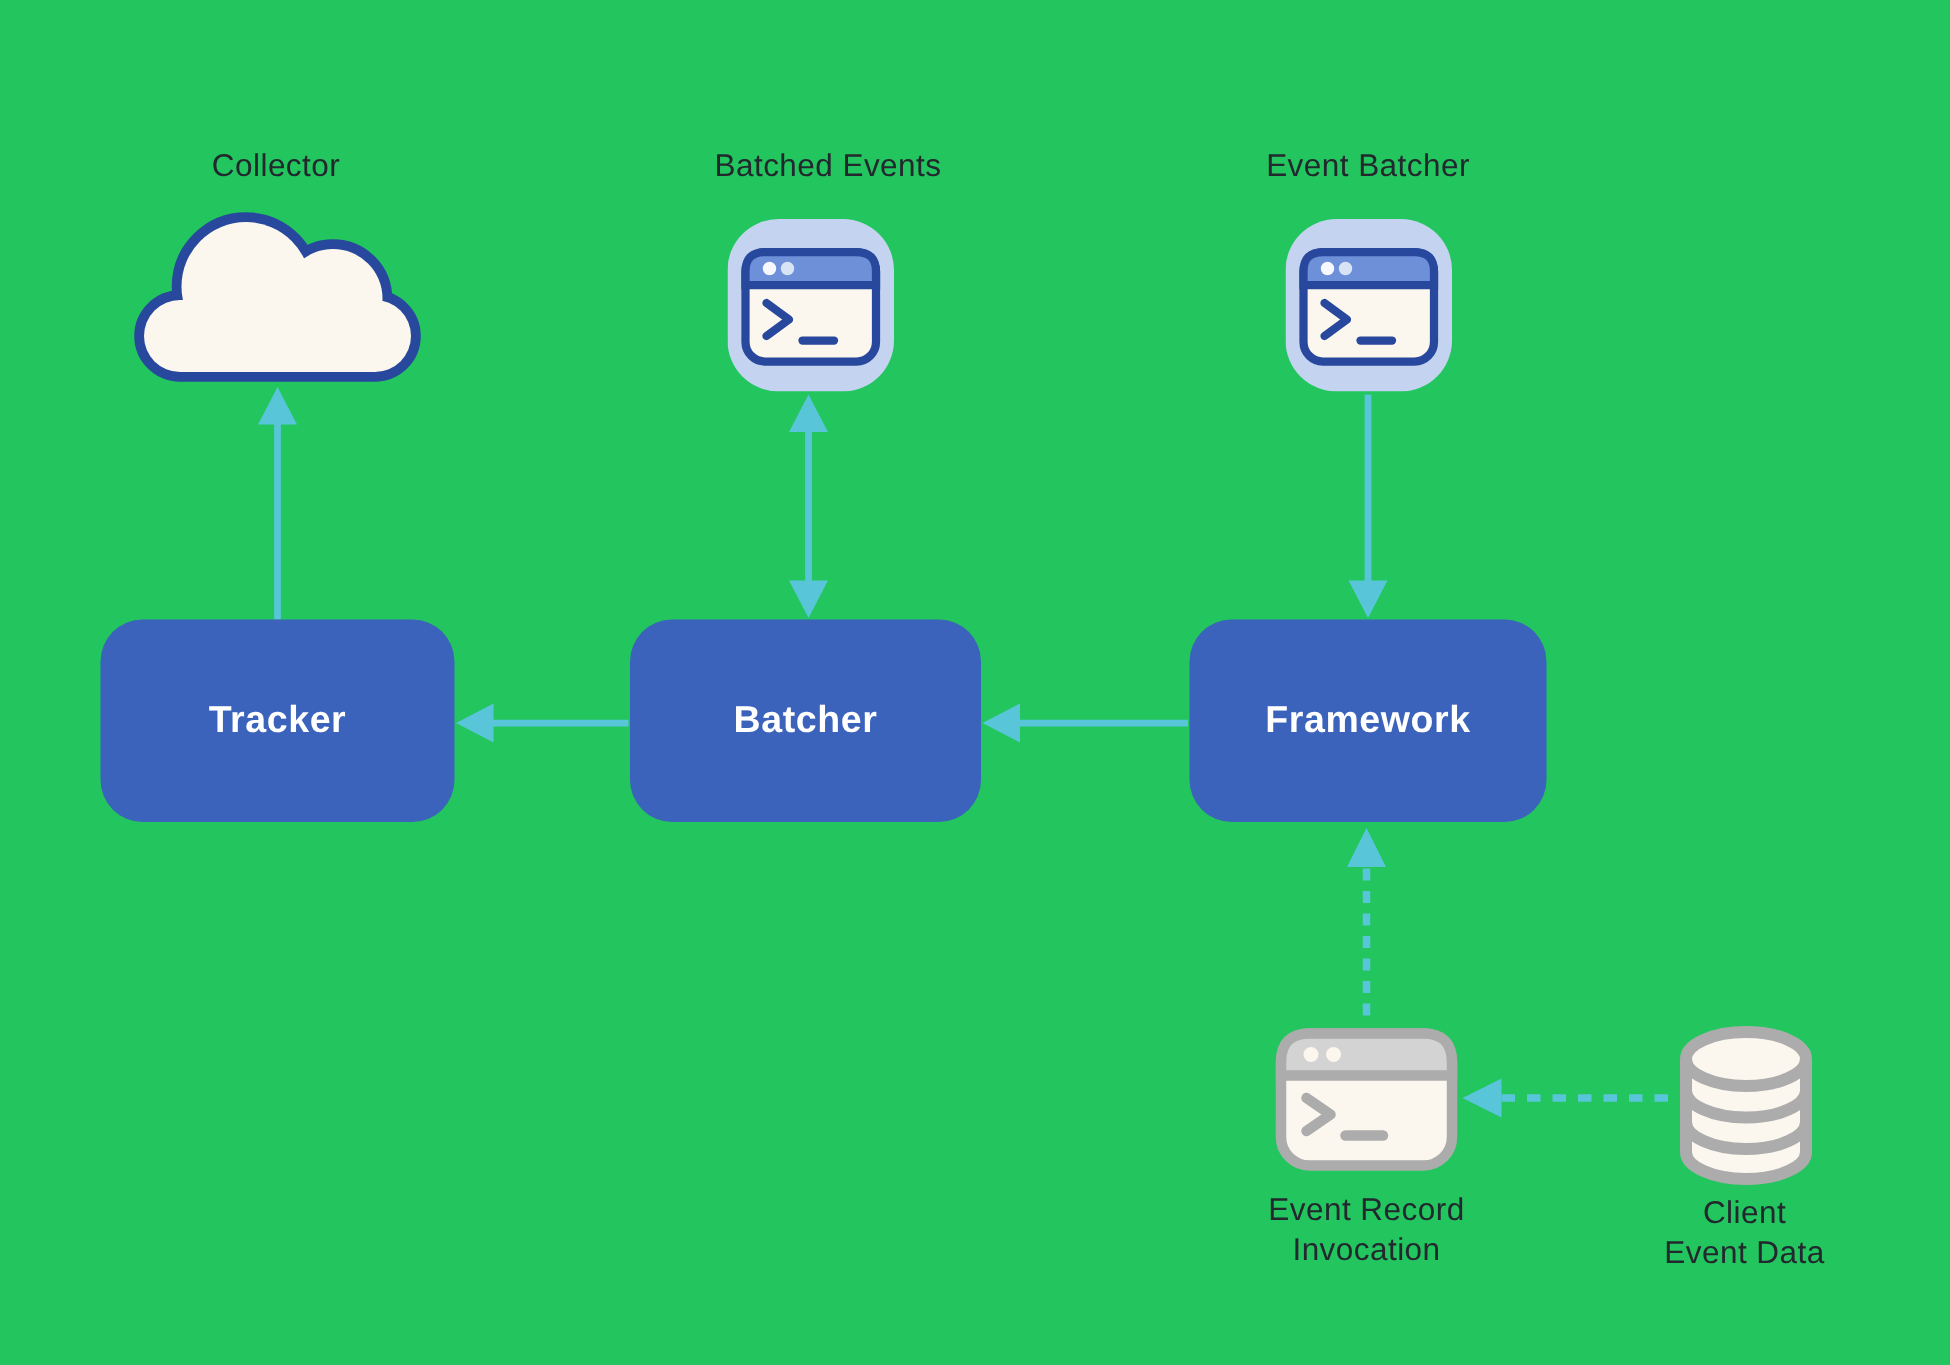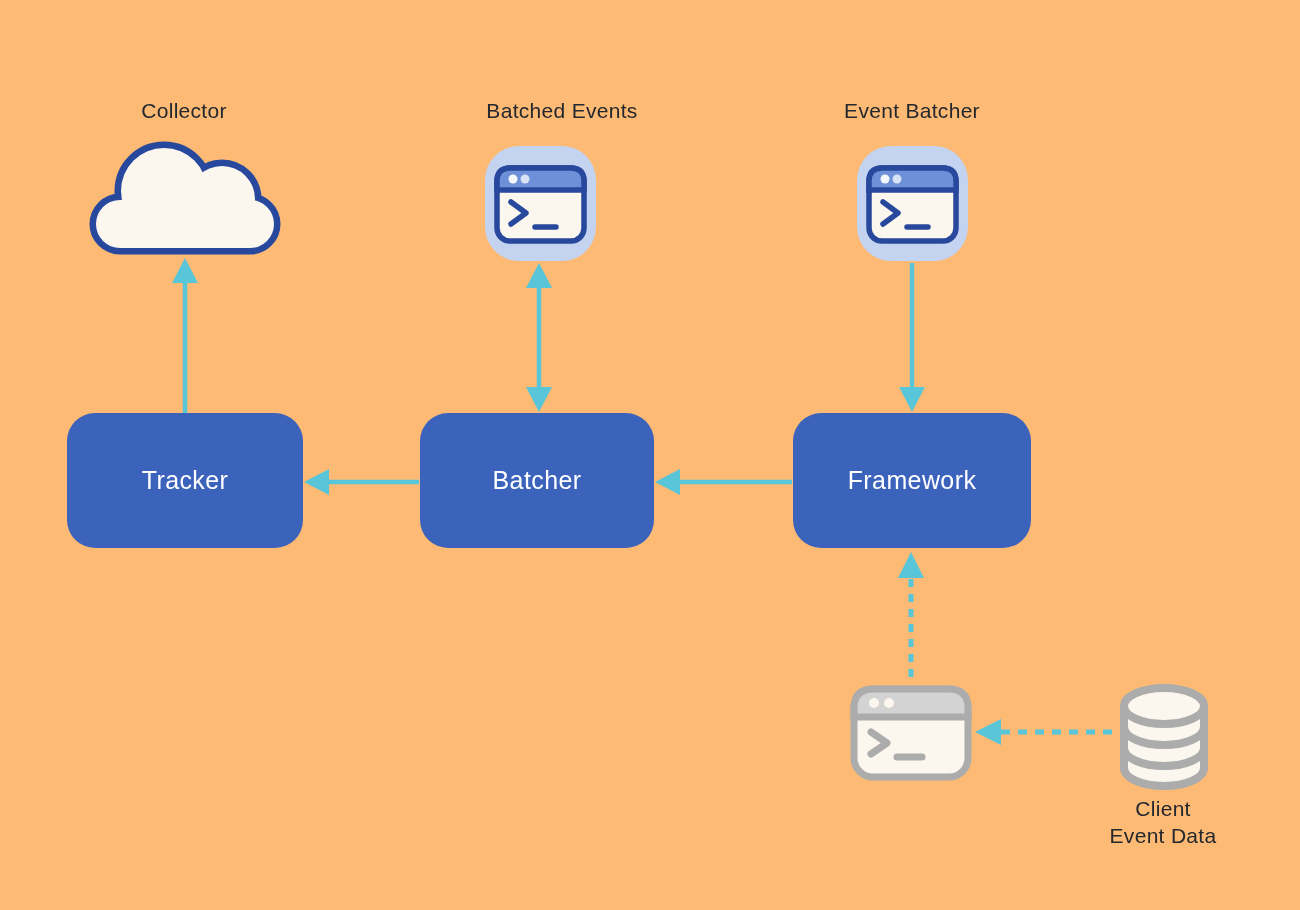--- a/index.html
+++ b/index.html
@@ -3,21 +3,21 @@
 <meta charset="utf-8">
 <style>
   * { margin: 0; padding: 0; box-sizing: border-box; }
   html, body { background: #ffffff; }
   body { font-family: "Liberation Sans", sans-serif; }
 
   .canvas {
     position: relative;
     width: 1300px;
     height: 910px;
-    background: #fdba74;
+    background: #22c55e;
     overflow: hidden;
   }
 
   .abs { position: absolute; }
 
   .edge-layer {
     position: absolute;
     left: 0; top: 0;
     width: 1300px;
     height: 910px;
@@ -40,21 +40,21 @@
     height: 135px;
     background: #3c63bc;
     border-radius: 28px;
     display: flex;
     align-items: center;
     justify-content: center;
   }
   .node-box .node-label {
     color: #ffffff;
     font-size: 25px;
-    font-weight: normal;
+    font-weight: bold;
     letter-spacing: 0.4px;
   }
 </style>
 </head>
 <body>
 
 <div class="canvas">
 
   <svg class="edge-layer" viewBox="0 0 1300 910">
 
@@ -89,21 +89,21 @@
       <polygon points="911,552 898,578 924,578" fill="#58c6d8"></polygon>
     </g>
 
     <g>
       <line x1="1112" y1="732" x2="1001" y2="732" stroke="#58c6d8" stroke-width="5" stroke-dasharray="9 8"></line>
       <polygon points="975,732 1001,719 1001,745" fill="#58c6d8"></polygon>
     </g>
   </svg>
 
   <div class="icon-label abs" style="left:24px; top:97px;">Collector</div>
-  <div class="icon-label abs" style="left:402px; top:97px;">Batched Events</div>
+  <div class="icon-label abs" style="left:392px; top:97px;">Batched Events</div>
   <div class="icon-label abs" style="left:752px; top:97px;">Event Batcher</div>
 
   <svg class="abs" style="left:88px; top:138px;" width="194" height="118" viewBox="0 0 194 118">
     <g stroke="#27489c" stroke-width="13" fill="#fcf7ee">
       <rect x="8" y="62" width="178" height="48" rx="24"></rect>
       <circle cx="76" cy="53" r="43"></circle>
       <circle cx="134" cy="61" r="33"></circle>
     </g>
     <g fill="#fcf7ee">
       <rect x="8" y="62" width="178" height="48" rx="24"></rect>
@@ -151,18 +151,22 @@
     <line x1="47" y1="72" x2="72" y2="72" stroke="#acacac" stroke-width="7" stroke-linecap="round"></line>
   </svg>
 
   <svg class="abs" style="left:1118px; top:684px;" width="92" height="106" viewBox="0 0 92 106">
     <path d="M6 22 L6 84 A40 18 0 0 0 86 84 L86 22" fill="#fcf7ee" stroke="#acacac" stroke-width="8"></path>
     <ellipse cx="46" cy="22" rx="40" ry="18" fill="#fcf7ee" stroke="#acacac" stroke-width="8"></ellipse>
     <path d="M6 43 A40 18 0 0 0 86 43" fill="none" stroke="#acacac" stroke-width="8"></path>
     <path d="M6 64 A40 18 0 0 0 86 64" fill="none" stroke="#acacac" stroke-width="8"></path>
   </svg>
 
+  <div class="icon-label abs" style="left:751px; top:793px;">
+    <div>Event Record</div>
+    <div>Invocation</div>
+  </div>
   <div class="icon-label abs" style="left:1003px; top:795px;">
     <div>Client</div>
     <div>Event Data</div>
   </div>
 
 </div>
 
 </body></html>

